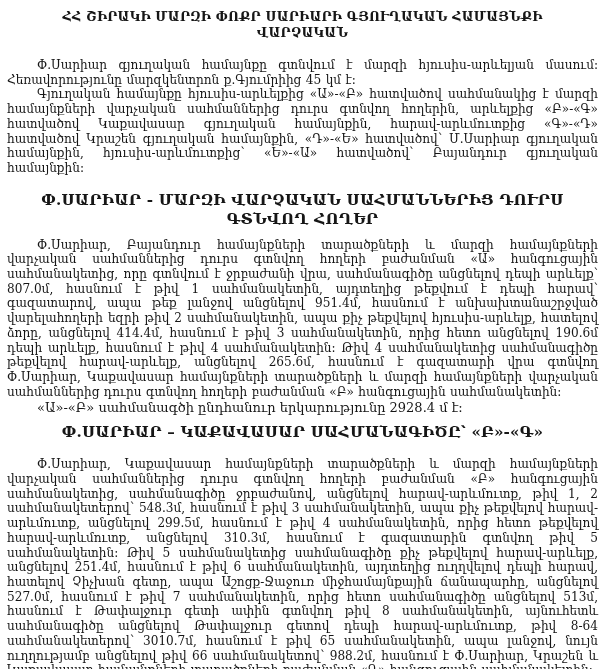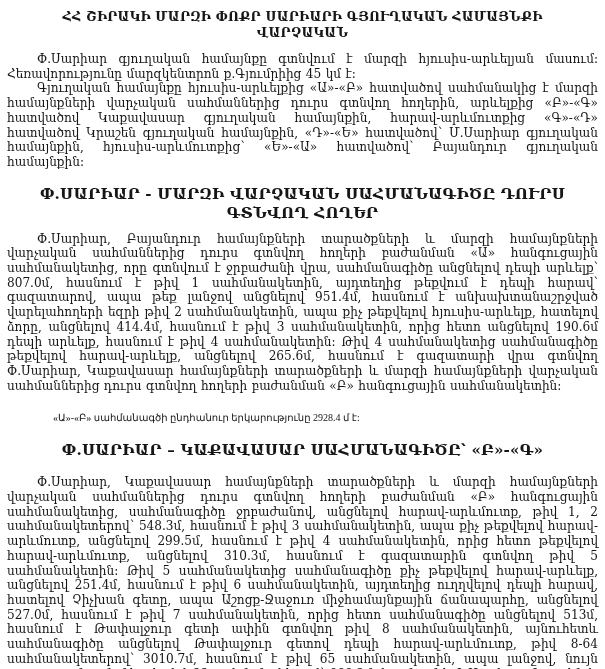--- a/index.html
+++ b/index.html
@@ -31,59 +31,58 @@
   }
   .body-par {
     margin: 0;
     text-align: justify;
     text-indent: 30px;
     font-size: 12.1px;
     line-height: 14.7px;
     word-spacing: 0.6px;
   }
   .body-par.first {
-    margin-top: 11px;
+    margin-top: 17px;
   }
   .total-line {
-    margin: 16px;
+    margin: 0;
     text-align: left;
     text-indent: 30px;
-    font-size: 10px;
+    font-size: 13px;
     line-height: 15px;
     padding-top: 1px;
-    font-family: Liberation Serif, serif;
   }
   .section-heading {
     text-align: center;
     font-weight: bold;
     font-size: 15.2px;
     line-height: 19px;
     letter-spacing: 0.2px;
     margin: 15px 10px 9px 10px;
   }
   .section-heading.second {
-    margin-top: 16px;
+    margin-top: 8px;
     margin-bottom: 15px;
   }
 </style>
 </head>
 <body>
 
 <div class="page">
 
   <div class="doc-title">
     <div>ՀՀ ՇԻՐԱԿԻ ՄԱՐԶԻ ՓՈՔՐ ՍԱՐԻԱՐԻ ԳՅՈՒՂԱԿԱՆ ՀԱՄԱՅՆՔԻ ՎԱՐՉԱԿԱՆ</div>
   </div>
 
   <p class="body-par first">Փ.Սարիար գյուղական համայնքը գտնվում է մարզի հյուսիս-արևելյան մասում: Հեռավորությունը մարզկենտրոն ք.Գյումրիից 45 կմ է:</p>
 
   <p class="body-par">Գյուղական համայնքը հյուսիս-արևելքից «Ա»-«Բ» հատվածով սահմանակից է մարզի համայնքների վարչական սահմաններից դուրս գտնվող հողերին, արևելքից «Բ»-«Գ» հատվածով Կաքավասար գյուղական համայնքին, հարավ-արևմուտքից «Գ»-«Դ» հատվածով Կրաշեն գյուղական համայնքին, «Դ»-«Ե» հատվածով՝ Մ.Սարիար գյուղական համայնքին, հյուսիս-արևմուտքից՝ «Ե»-«Ա» հատվածով՝ Բայանդուր գյուղական համայնքին:</p>
 
   <div class="section-heading">
-    <div>Փ.ՍԱՐԻԱՐ - ՄԱՐԶԻ ՎԱՐՉԱԿԱՆ ՍԱՀՄԱՆԱԳԻԾԸ ԴՈՒՐՍ ԳՏՆՎՈՂ ՀՈՂԵՐ</div>
+    <div>Փ.ՍԱՐԻԱՐ - ՄԱՐԶԻ ՎԱՐՉԱԿԱՆ ՍԱՀՄԱՆՆԵՐԻՑ ԴՈՒՐՍ ԳՏՆՎՈՂ ՀՈՂԵՐ</div>
   </div>
 
   <p class="body-par">Փ.Սարիար, Բայանդուր համայնքների տարածքների և մարզի համայնքների վարչական սահմաններից դուրս գտնվող հողերի բաժանման «Ա» հանգուցային սահմանակետից, որը գտնվում է ջրբաժանի վրա, սահմանագիծը անցնելով դեպի արևելք՝ 807.0մ, հասնում է թիվ 1 սահմանակետին, այդտեղից թեքվում է դեպի հարավ՝ գազատարով, ապա թեք լանջով անցնելով 951.4մ, հասնում է անխախտանաշրջված վարելահողերի եզրի թիվ 2 սահմանակետին, ապա քիչ թեքվելով հյուսիս-արևելք, հատելով ձորը, անցնելով 414.4մ, հասնում է թիվ 3 սահմանակետին, որից հետո անցնելով 190.6մ դեպի արևելք, հասնում է թիվ 4 սահմանակետին: Թիվ 4 սահմանակետից սահմանագիծը թեքվելով հարավ-արևելք, անցնելով 265.6մ, հասնում է գազատարի վրա գտնվող Փ.Սարիար, Կաքավասար համայնքների տարածքների և մարզի համայնքների վարչական սահմաններից դուրս գտնվող հողերի բաժանման «Բ» հանգուցային սահմանակետին:</p>
 
   <p class="total-line">«Ա»-«Բ» սահմանագծի ընդհանուր երկարությունը 2928.4 մ է:</p>
 
   <div class="section-heading second">Փ.ՍԱՐԻԱՐ – ԿԱՔԱՎԱՍԱՐ ՍԱՀՄԱՆԱԳԻԾԸ՝ «Բ»-«Գ»</div>
 
   <p class="body-par">Փ.Սարիար, Կաքավասար համայնքների տարածքների և մարզի համայնքների վարչական սահմաններից դուրս գտնվող հողերի բաժանման «Բ» հանգուցային սահմանակետից, սահմանագիծը ջրբաժանով, անցնելով հարավ-արևմուտք, թիվ 1, 2 սահմանակետերով՝ 548.3մ, հասնում է թիվ 3 սահմանակետին, ապա քիչ թեքվելով հարավ-արևմուտք, անցնելով 299.5մ, հասնում է թիվ 4 սահմանակետին, որից հետո թեքվելով հարավ-արևմուտք, անցնելով 310.3մ, հասնում է գազատարին գտնվող թիվ 5 սահմանակետին: Թիվ 5 սահմանակետից սահմանագիծը քիչ թեքվելով հարավ-արևելք, անցնելով 251.4մ, հասնում է թիվ 6 սահմանակետին, այդտեղից ուղղվելով դեպի հարավ, հատելով Չիչխան գետը, ապա Աշոցք-Ջաջուռ միջհամայնքային ճանապարհը, անցնելով 527.0մ, հասնում է թիվ 7 սահմանակետին, որից հետո սահմանագիծը անցնելով 513մ, հասնում է Թափալջուր գետի ափին գտնվող թիվ 8 սահմանակետին, այնուհետև սահմանագիծը անցնելով Թափալջուր գետով դեպի հարավ-արևմուտք, թիվ 8-64 սահմանակետերով՝ 3010.7մ, հասնում է թիվ 65 սահմանակետին, ապա լանջով, նույն ուղղությամբ անցնելով թիվ 66 սահմանակետով՝ 988.2մ, հասնում է Փ.Սարիար, Կրաշեն և Կաքավասար համայնքների տարածքների բաժանման «Գ» հանգուցային սահմանակետին:</p>
 

